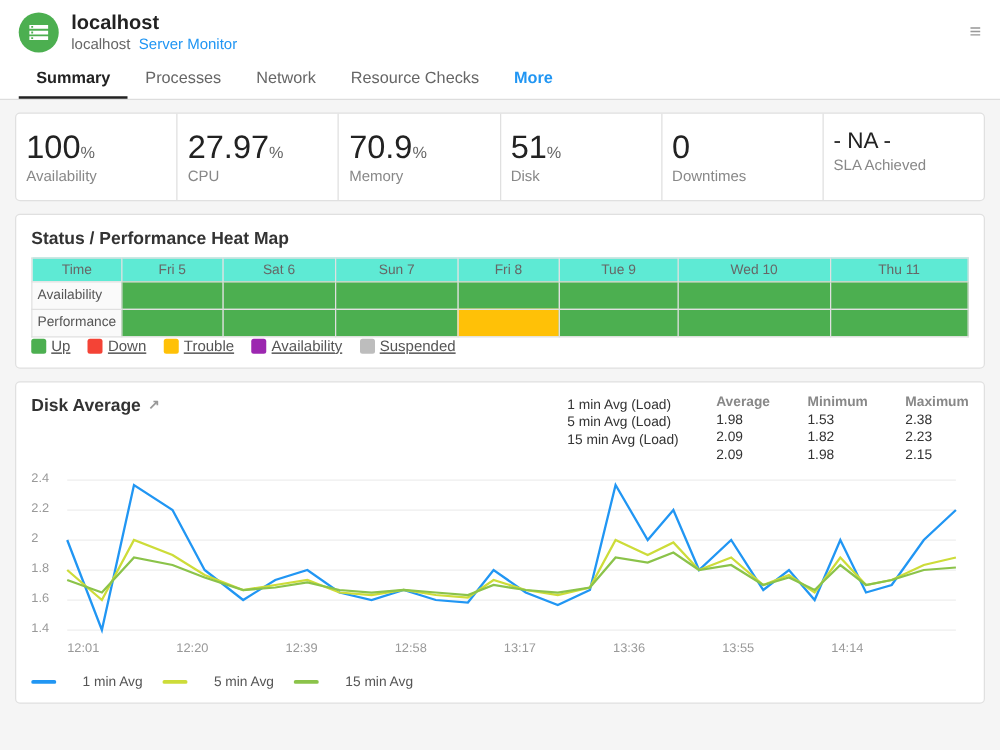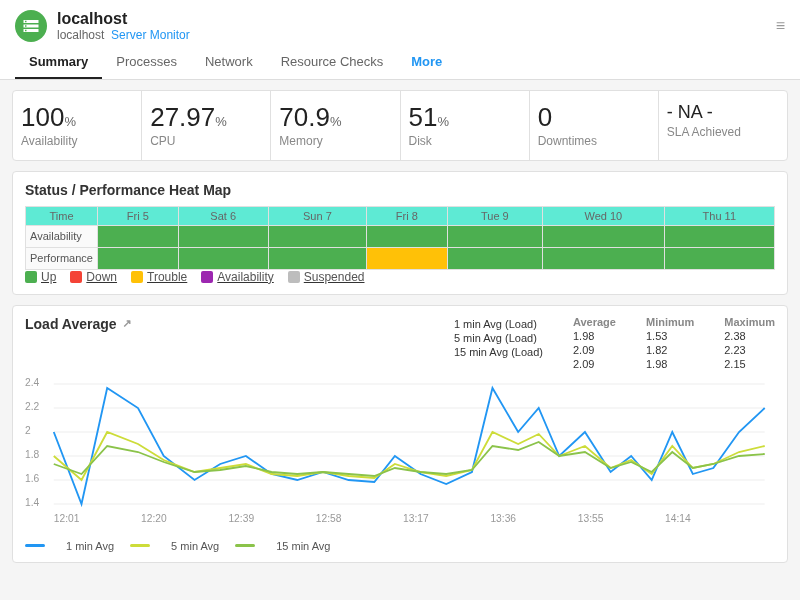--- a/index.html
+++ b/index.html
@@ -176,21 +176,21 @@
       <div class="legend-item">
         <div class="legend-dot" style="background:#bdbdbd;"></div>
         <span>Suspended</span>
       </div>
     </div>
   </div>
 
   <div class="section">
     <div class="chart-header">
       <div class="chart-title">
-        <span>Load Average</span>
+        <span>Disk Average</span>
         <span class="external-link">↗</span>
       </div>
       <div class="chart-stats">
         <div class="stat-col">
           <div class="stat-header"></div>
           <div class="stat-row">1 min Avg (Load)</div>
           <div class="stat-row">5 min Avg (Load)</div>
           <div class="stat-row">15 min Avg (Load)</div>
         </div>
         <div class="stat-col">

